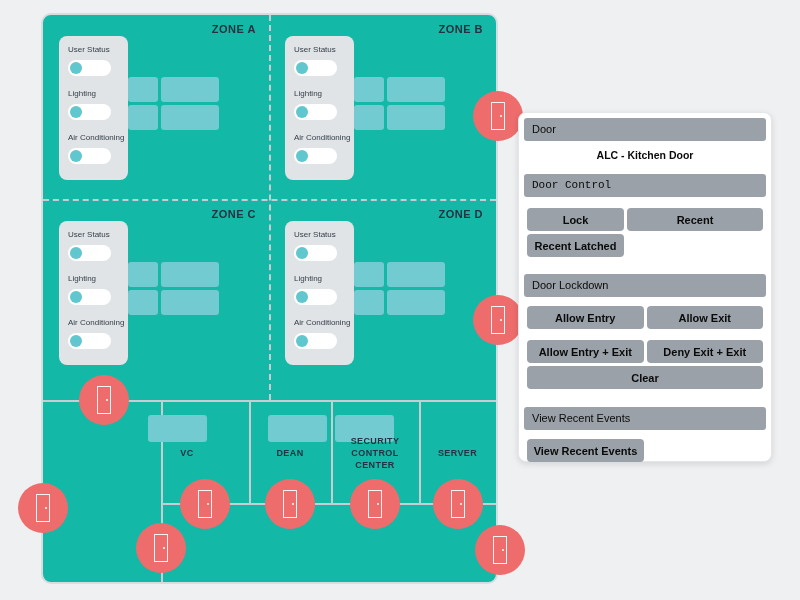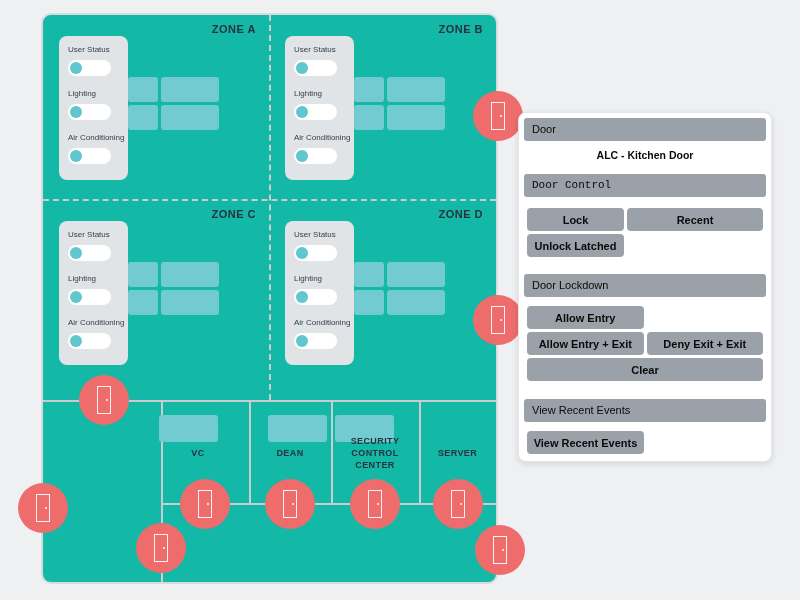--- a/index.html
+++ b/index.html
@@ -34,21 +34,21 @@
   .toggle{position:relative;width:43px;height:16px;background:#ffffff;border-radius:8px;cursor:pointer;}
   .toggle .knob{position:absolute;left:2px;top:2px;width:12px;height:12px;border-radius:50%;background:#5fc7cd;}
   .desk{position:absolute;background:#71cbd1;border-radius:3px;}
   .zone .desk.s1{left:85px;top:62px;width:30px;height:25px;}
   .zone .desk.w1{left:118px;top:62px;width:58px;height:25px;}
   .zone .desk.s2{left:85px;top:90px;width:30px;height:25px;}
   .zone .desk.w2{left:118px;top:90px;width:58px;height:25px;}
 
   
   .room{position:absolute;top:385px;height:103px;z-index:2;}
-  .room-vc{left:111px;width:88px;}
+  .room-vc{left:100px;width:88px;}
   .room-dean{left:206px;width:82px;}
   .room-scc{left:288px;width:88px;}
   .room-server{left:376px;width:77px;}
   .room-label{position:absolute;left:0;right:0;top:47px;text-align:center;
     font-size:9px;font-weight:bold;color:#273240;letter-spacing:.4px;line-height:12px;}
   .room-scc .room-label{top:35px;padding:0 12px;}
   .room .desk{top:15px;height:27px;width:59px;}
   .room-vc .desk{left:5px;}
   .room-dean .desk{left:19px;}
   .room-scc .desk{left:4px;}
@@ -72,21 +72,21 @@
     box-shadow:0 2px 6px rgba(0,0,0,.12);z-index:5;}
   .bar{height:23px;line-height:23px;background:#9aa1a8;border-radius:3px;
     padding-left:8px;font-size:11px;color:#0a0a0a;}
   .selected-door{margin-top:8px;text-align:center;font-size:10.5px;font-weight:bold;color:#0a0a0a;line-height:13px;}
   .bar.ctrl{margin-top:12px;font-family:Liberation Mono, monospace;} .bar.lockdown{margin-top:17px;} .bar.events{margin-top:18px;}
   .btn{height:23px;background:#9aa1a8;border:none;border-radius:4px;font-family:"Liberation Sans",sans-serif;
     font-size:11px;font-weight:bold;color:#0a0a0a;cursor:pointer;display:block;width:100%;padding:0;}
   .row-ctrl{display:grid;grid-template-columns:97px 1fr;gap:3px;margin-top:11px;padding:0 3px 0 3px;}
   .row-latched{margin-top:3px;padding:0 3px;}
   .row-latched .btn{width:97px;}
-  .row-50{display:grid;grid-template-columns:1fr 1fr;gap:3px;margin-top:3px;padding:0 3px;}
+  .row-50{display:grid;grid-template-columns:1fr 1fr;gap:3px;margin-top:11px;padding:0 3px;}
   .row-50.first{margin-top:9px;}
   .row-clear{margin-top:3px;padding:0 3px;}
   .row-vre{margin-top:9px;padding:0 3px;}
   .row-vre .btn{width:117px;}
 </style>
 </head>
 <body>
 
 <div class="stage">
 
@@ -263,26 +263,27 @@
   <div class="card">
     <div class="bar">Door</div>
     <div class="selected-door">ALC - Kitchen Door</div>
 
     <div class="bar ctrl">Door Control</div>
     <div class="row-ctrl">
       <button class="btn">Lock</button>
       <button class="btn">Recent</button>
     </div>
     <div class="row-latched">
-      <button class="btn">Unlock Latched</button>
+      <button class="btn">Recent Latched</button>
     </div>
 
     <div class="bar lockdown">Door Lockdown</div>
     <div class="row-50 first">
       <button class="btn">Allow Entry</button>
+      <button class="btn">Allow Exit</button>
     </div>
     <div class="row-50">
       <button class="btn">Allow Entry + Exit</button>
       <button class="btn">Deny Exit + Exit</button>
     </div>
     <div class="row-clear">
       <button class="btn">Clear</button>
     </div>
 
     <div class="bar events">View Recent Events</div>

